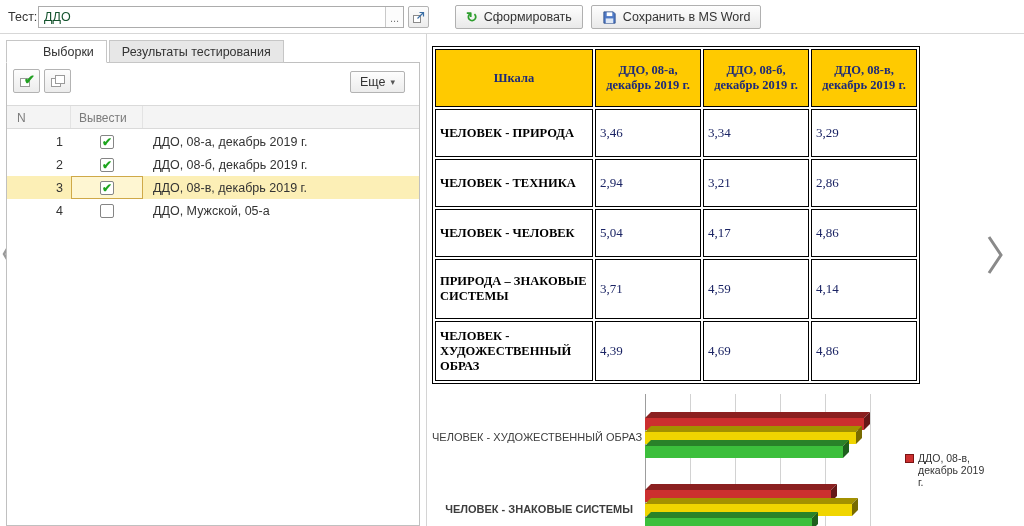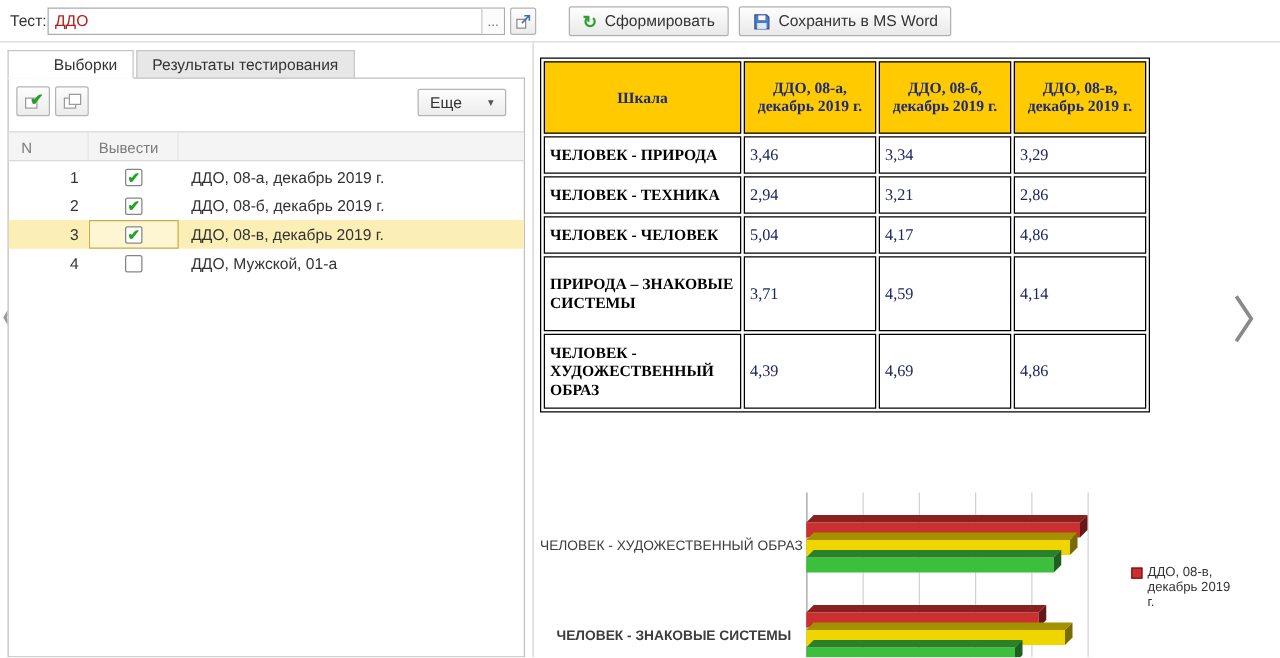--- a/index.html
+++ b/index.html
@@ -4,38 +4,38 @@
 <style>
   * { margin:0; padding:0; box-sizing:border-box; }
   html,body { width:1024px; height:526px; }
   body { font-family:"Liberation Sans", sans-serif; background:#fff; }
   .app { position:relative; width:1024px; height:526px; overflow:hidden; background:#fff; }
 
   
   .topbar { position:absolute; left:0; top:0; width:1024px; height:34px; background:#fff; border-bottom:1px solid #d7d7d7; }
   .test-label { position:absolute; left:8px; top:10px; font-size:12.5px; color:#333;text-align:center; }
   .test-wrap { position:absolute; left:38px; top:6px; width:366px; height:22px; border:1px solid #acacac; background:#fff; display:flex; }
-  .test-field { flex:1; border:none; outline:none; padding:0 5px; font:12.5px "Liberation Sans", sans-serif; color:#b91c1c; background:transparent; }
+  .test-field { flex:1; border:none; outline:none; padding:0 5px; font:12.5px "Liberation Sans", sans-serif; color:#14532d; background:transparent; }
   .dots-btn { width:18px; border-left:1px solid #c9c9c9; color:#777; font-size:11px; display:flex; align-items:flex-end; justify-content:center; padding-bottom:3px; cursor:default; background:#fcfcfc; }
   .sq-btn { position:absolute; left:408px; top:6px; width:21px; height:22px; border:1px solid #b3b3b3; background:linear-gradient(#fdfdfd,#ececec); border-radius:2px; display:flex; align-items:center; justify-content:center; }
   .topbar-buttons { position:absolute; left:455px; top:5px; display:flex; gap:8px; }
   .bar-btn { display:inline-flex; align-items:center; gap:6px; height:24px; padding:0 10px; border:1px solid #b0b0b0; border-radius:2px; background:linear-gradient(#fefefe,#e9e9e9); font:12.5px "Liberation Sans", sans-serif; color:#333; }
   .ic-refresh { color:#2e9e2e; font-size:14px; font-weight:bold; line-height:14px; }
 
   
   .tabs { position:absolute; left:6px; top:40px; display:flex; z-index:3; }
   .tab { height:23px; padding:4px 12px 0; font-size:12.5px; color:#333; background:#e7e7e7; border:1px solid #c6c6c6; margin-right:2px; }
   .tab.active { background:#fff; border-bottom:1px solid #fff; position:relative;padding-left:36px; }
   .panel { position:absolute; left:6px; top:62px; width:414px; height:464px; border:1px solid #c0c0c0; background:#fff; z-index:2; }
   .panel-toolbar { position:absolute; left:6px; top:6px; right:6px; height:28px; }
   .tool-btn { position:absolute; top:0; width:27px; height:24px; border:1px solid #b3b3b3; border-radius:2px; background:linear-gradient(#fdfdfd,#ececec); }
   .tool-btn .mini-sheet { position:absolute; left:6px; top:8px; width:10px; height:9px; border:1px solid #9a9a9a; background:#fff; }
   .tool-btn .mini-sheet2 { position:absolute; left:10px; top:5px; width:10px; height:9px; border:1px solid #9a9a9a; background:#fff; }
   .tool-btn .mini-check { position:absolute; left:10px; top:2px; color:#22a022; font-size:13px; font-weight:bold; }
-  .more-btn { position:absolute; right:8px; top:2px; height:22px; display:inline-flex; align-items:center; gap:21px; padding:0 9px; border:1px solid #b3b3b3; border-radius:2px; background:linear-gradient(#fdfdfd,#ececec); font-size:12.5px; color:#333; }
+  .more-btn { position:absolute; right:8px; top:2px; height:22px; display:inline-flex; align-items:center; gap:5px; padding:0 9px; border:1px solid #b3b3b3; border-radius:2px; background:linear-gradient(#fdfdfd,#ececec); font-size:12.5px; color:#333; }
   .caret { font-size:9px; color:#555; }
 
   .grid-header { position:absolute; left:0; top:42px; right:0; height:24px; background:#f4f4f4; border-top:1px solid #dadada; border-bottom:1px solid #dadada; display:flex; font-size:12px; color:#7b7b7b; }
   .gh-n { width:64px; padding:5px 8px 0 10px; border-right:1px solid #e3e3e3; }
   .gh-check { width:72px; padding:5px 0 0 8px; border-right:1px solid #e3e3e3; }
   .gh-label { flex:1; padding:5px 0 0 10px; }
 
   .grid-rows { position:absolute; left:0; top:67px; right:0; }
   .grid-row { display:flex; height:23px; align-items:center; font-size:12.5px; color:#333; }
   .grid-row .c-n { width:64px; text-align:right; padding-right:8px; }
@@ -51,21 +51,21 @@
 
   .v-divider { position:absolute; left:426px; top:34px; width:1px; height:492px; background:#d4d4d4; }
 
   
   .report { position:absolute; left:432px; top:46px; border-collapse:separate; border-spacing:2px; background:#fff; border:1px solid #000; font-family:"Liberation Serif", serif; }
   .report th { width:106px; background:#ffca00; border:1px solid #000; font-size:12.5px; font-weight:bold; color:#1e2b78; text-align:center; padding:3px 4px; height:58px; }
   .report th.col-scale { width:158px; }
   .report td { border:1px solid #000; background:#fff; padding:1px 4px; vertical-align:middle; }
   .report td.scale { font-size:12.5px; font-weight:bold; color:#000; }
   .report td.val { font-size:13px; color:#1b2464; }
-  .report tr.short td { height:30px; }
+  .report tr.short td { height:48px; }
   .report tr.tall td { height:60px; }
 
   
   .chart { position:absolute; left:432px; top:392px; width:560px; height:134px; overflow:hidden; }
   .gridline { position:absolute; top:2px; bottom:0; width:1px; background:#d2d2d2; }
   .gridline.axis { background:#9d9d9d; }
   .cat-label { position:absolute; left:0; width:207px; height:14px; text-align:right; padding-right:6px; font-size:11px; color:#3d3d3d; white-space:nowrap; overflow:visible; }
   .bar3d { position:absolute; height:12px; }
   .bar3d .f-top { position:absolute; left:0; top:-6px; width:100%; height:6px; transform:skewX(-45deg); transform-origin:0 100%; }
   .bar3d .f-side { position:absolute; left:100%; top:0; width:6px; height:100%; transform:skewY(-45deg); transform-origin:0 0; }
@@ -157,21 +157,21 @@
         <div class="c-check">
             <span class="checkbox on">✔</span>
           </div>
         <div class="c-label">ДДО, 08-в, декабрь 2019 г.</div>
       </div>
       <div class="grid-row">
         <div class="c-n">4</div>
         <div class="c-check">
             <span class="checkbox"></span>
           </div>
-        <div class="c-label">ДДО, Мужской, 01-а</div>
+        <div class="c-label">ДДО, Мужской, 05-а</div>
       </div>
     </div>
   </div>
 
   <div class="chevron left">
     <svg width="16" height="40" viewBox="0 0 16 40">
       <polyline points="13,3 3,20 13,37" fill="none" stroke="#9a9a9a" stroke-width="2.5"></polyline>
     </svg>
   </div>
   <div class="chevron right">

